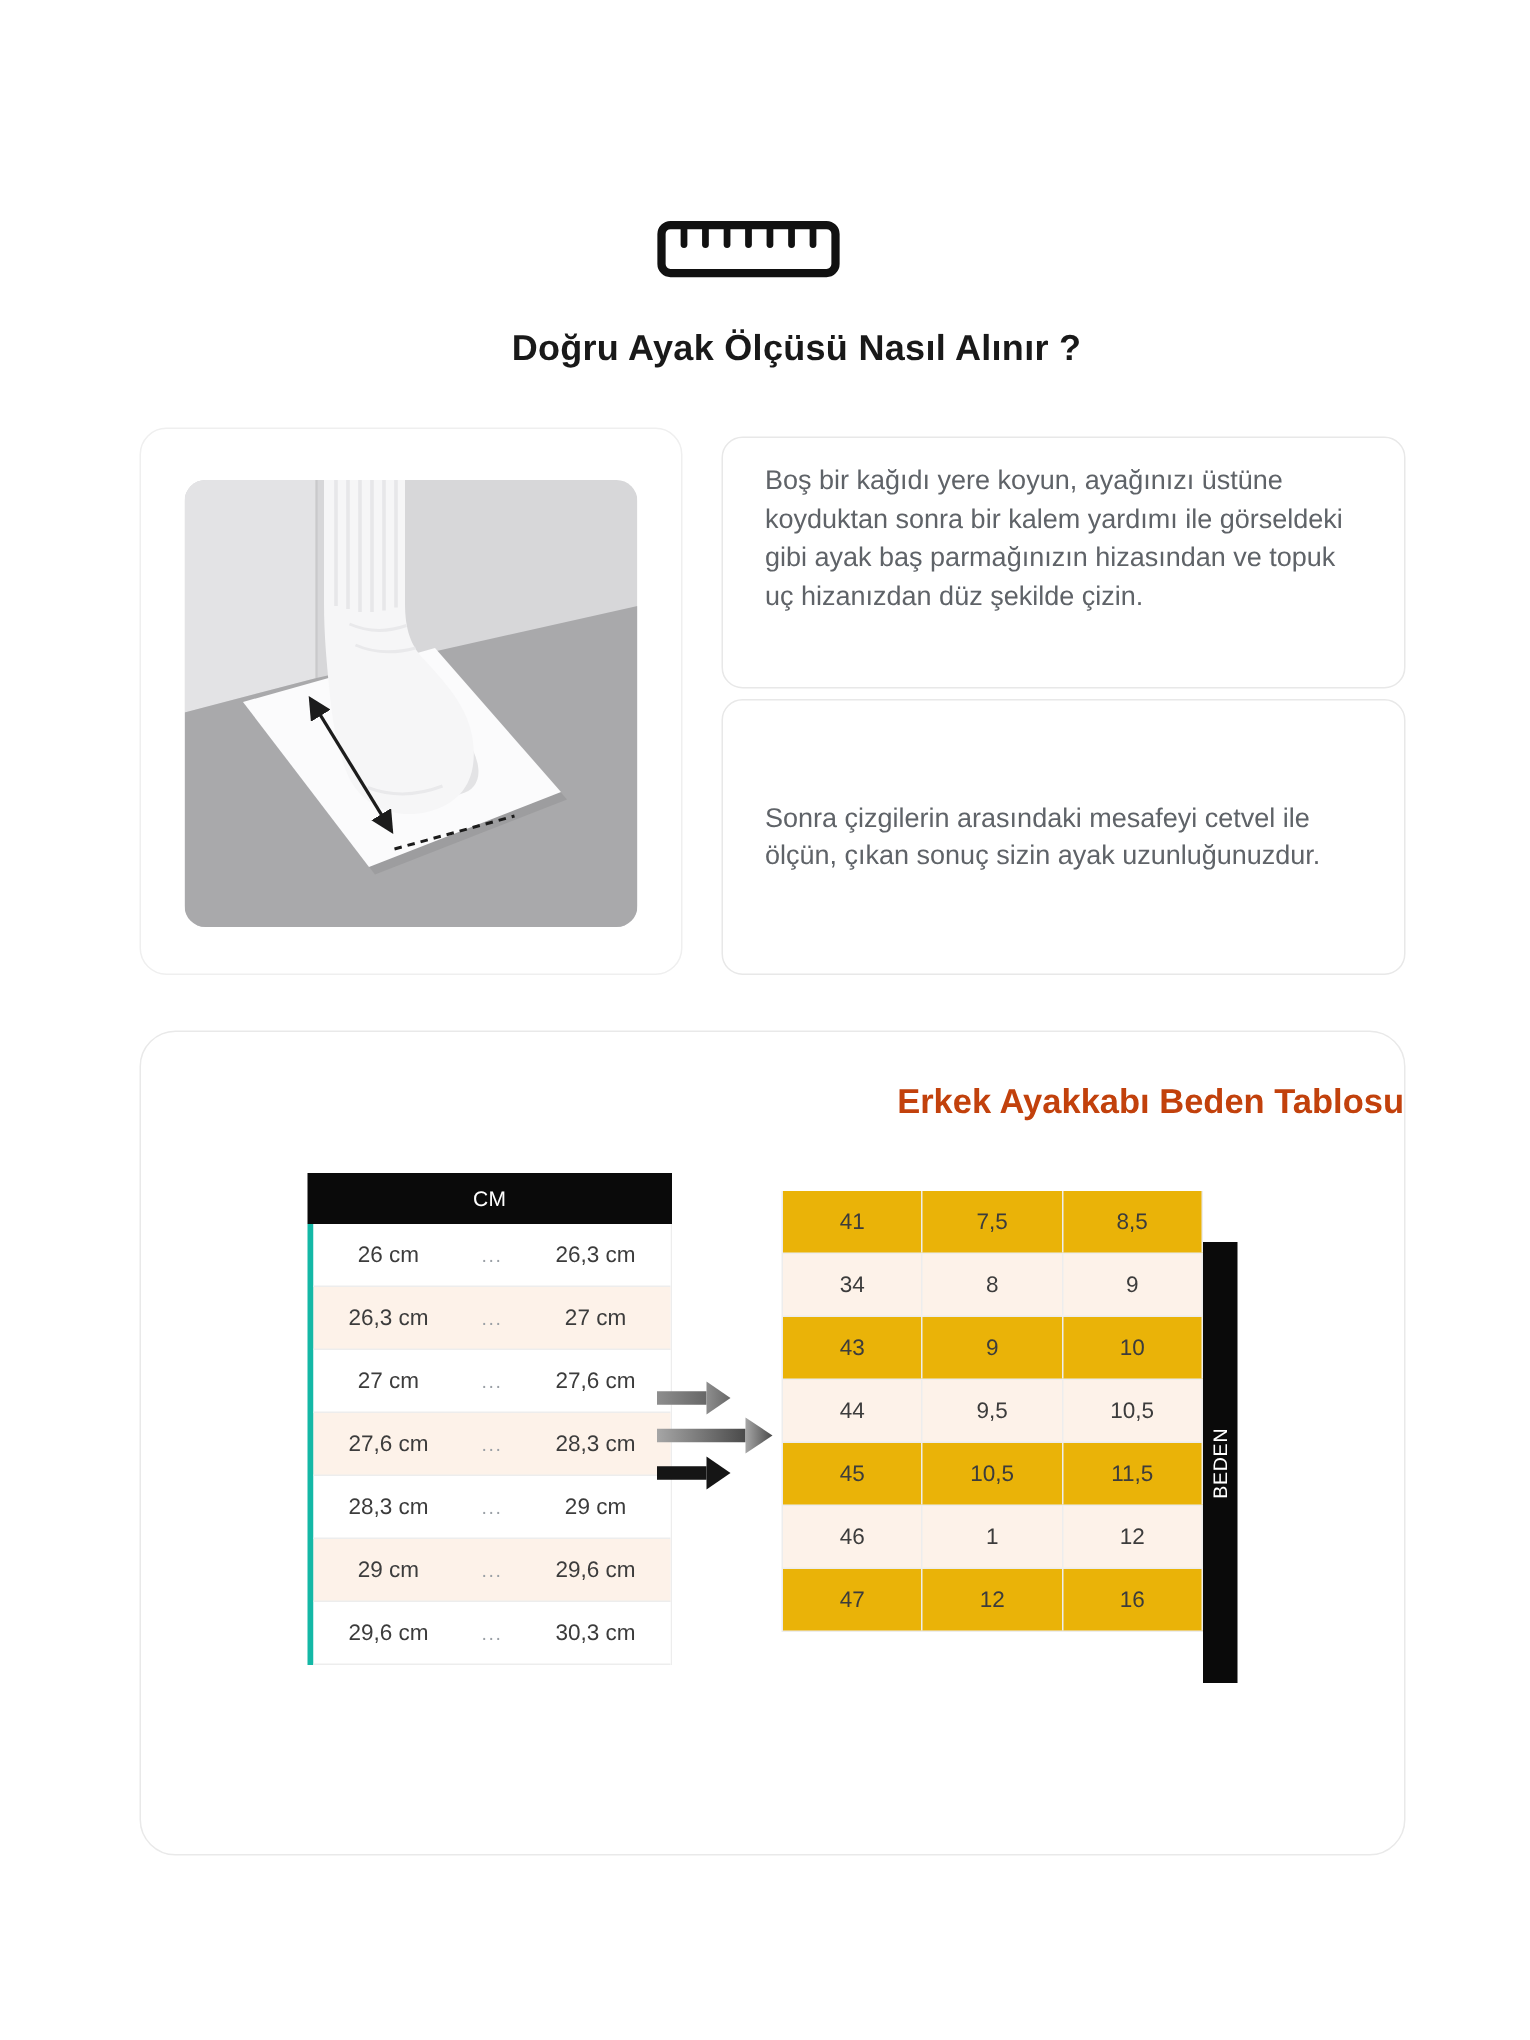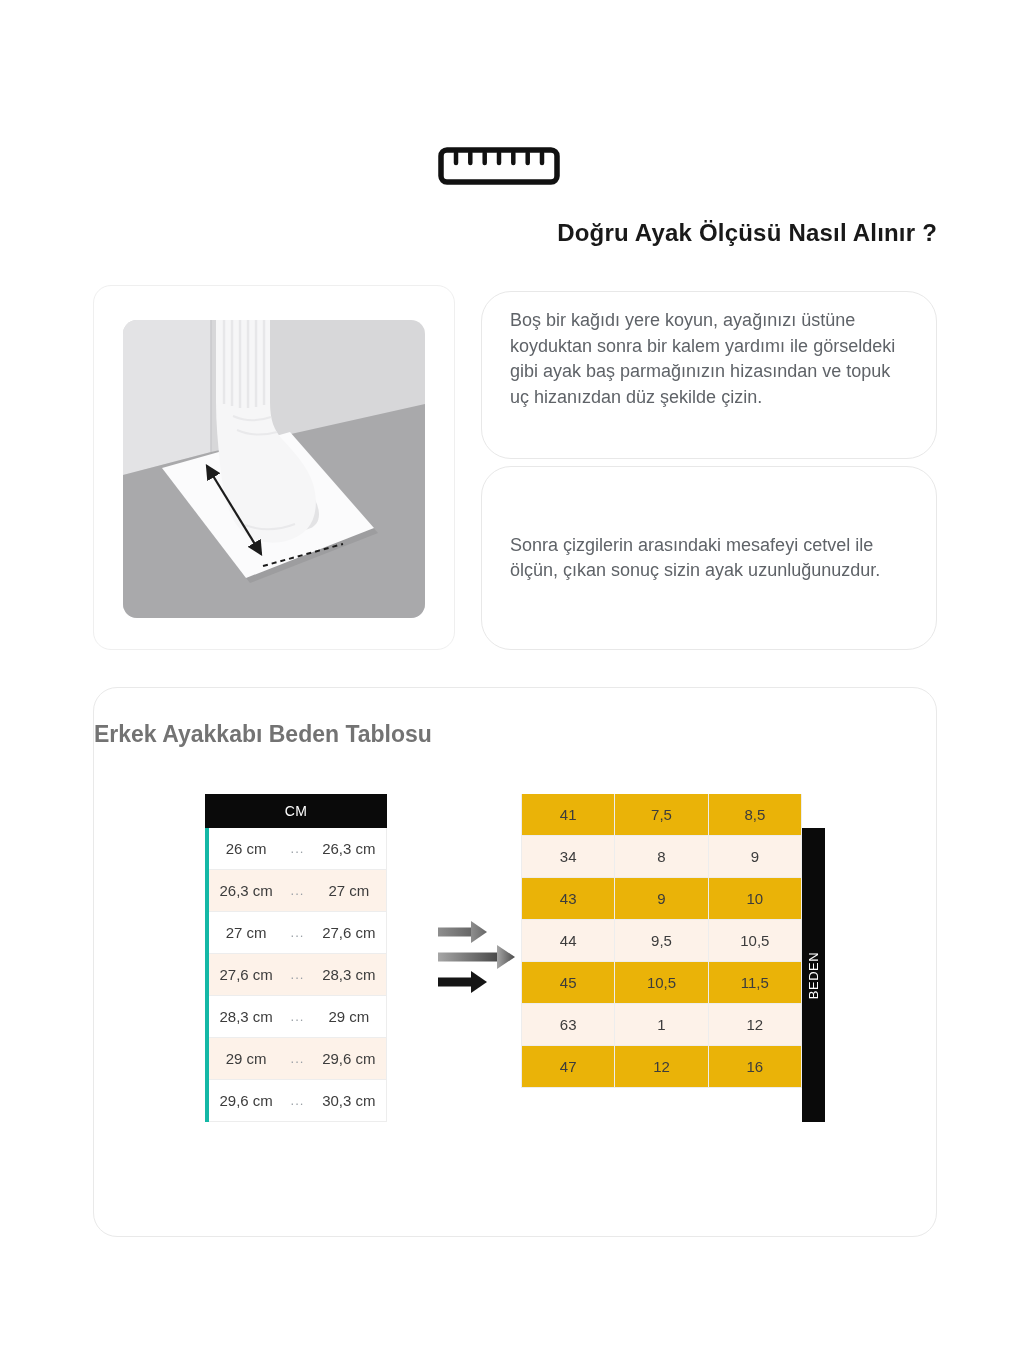--- a/index.html
+++ b/index.html
@@ -7,55 +7,55 @@
   .page {
     position:relative; width:1020px; height:1360px; background:#ffffff;
     font-family:"Liberation Sans", sans-serif; overflow:hidden;
   }
 
   
   .ruler-wrap { position:absolute; left:437px; top:146px; width:124px; height:40px; }
 
   
   .main-title {
-    position:absolute; left:93px; top:219px; width:844px; text-align:right;
+    position:absolute; left:109px; top:219px; width:844px; text-align:center;
     font-size:24px; font-weight:700; color:#191919; letter-spacing:0.2px;
   }
 
   
   .photo-card {
     position:absolute; left:93px; top:285px; width:362px; height:365px;
     background:#fff; border:1px solid #efefef; border-radius:18px;
   }
   .photo-clip {
     position:absolute; left:29px; top:34px; width:302px; height:298px;
     border-radius:14px; overflow:hidden;
   }
 
   
   .inst-card {
     position:absolute; left:481px; width:456px; background:#fff;
-    border:1px solid #e8e8e8; border-radius:30px;
+    border:1px solid #e8e8e8; border-radius:14px;
   }
   .inst-card-1 { top:291px; height:168px; padding:16px 28px 0 28px; }
   .inst-card-2 { top:466px; height:184px; padding:12px 28px; display:flex; align-items:center; }
   .inst-text { font-size:18px; line-height:25.5px; color:#5f6368; }
 
   
   .table-card {
     position:absolute; left:93px; top:687px; width:844px; height:550px;
     background:#fff; border:1px solid #e9e9e9; border-radius:24px;
   }
   .table-title {
-    position:absolute; left:0; top:33px; width:100%; text-align:left;
-    font-size:23px; font-weight:700; color:#737373;
-  }
-
-  
-  .cm-table { position:absolute; left:111px; top:106px; width:182px; }
+    position:absolute; left:0; top:33px; width:100%; text-align:right;
+    font-size:23px; font-weight:700; color:#c2410c;
+  }
+
+  
+  .cm-table { position:absolute; left:111px; top:94px; width:243px; }
   .cm-header {
     height:34px; background:#0a0a0a; color:#ffffff; font-size:14px; font-weight:500;
     display:flex; align-items:center; justify-content:center; letter-spacing:0.3px;
   }
   .cm-body { border-left:4px solid #14b8a6; border-right:1px solid #ededed; }
   .cm-row { height:42px; display:flex; align-items:center; background:#ffffff; border-bottom:1px solid #ededed; }
   .cm-body .cm-row:nth-child(even) { background:#fdf2e9; }
   .cell-from, .cell-to { width:42%; text-align:center; font-size:15px; color:#3c3c3c; }
   .cell-dots { width:16%; text-align:center; font-size:13px; color:#9aa0a6; letter-spacing:1px; }
 
@@ -253,21 +253,21 @@
           <div class="eu-cell">44</div>
           <div class="eu-cell">9,5</div>
           <div class="eu-cell">10,5</div>
         </div>
         <div class="eu-row">
           <div class="eu-cell">45</div>
           <div class="eu-cell">10,5</div>
           <div class="eu-cell">11,5</div>
         </div>
         <div class="eu-row">
-          <div class="eu-cell">63</div>
+          <div class="eu-cell">46</div>
           <div class="eu-cell">1</div>
           <div class="eu-cell">12</div>
         </div>
         <div class="eu-row">
           <div class="eu-cell">47</div>
           <div class="eu-cell">12</div>
           <div class="eu-cell">16</div>
         </div>
       </div>
     </div>

